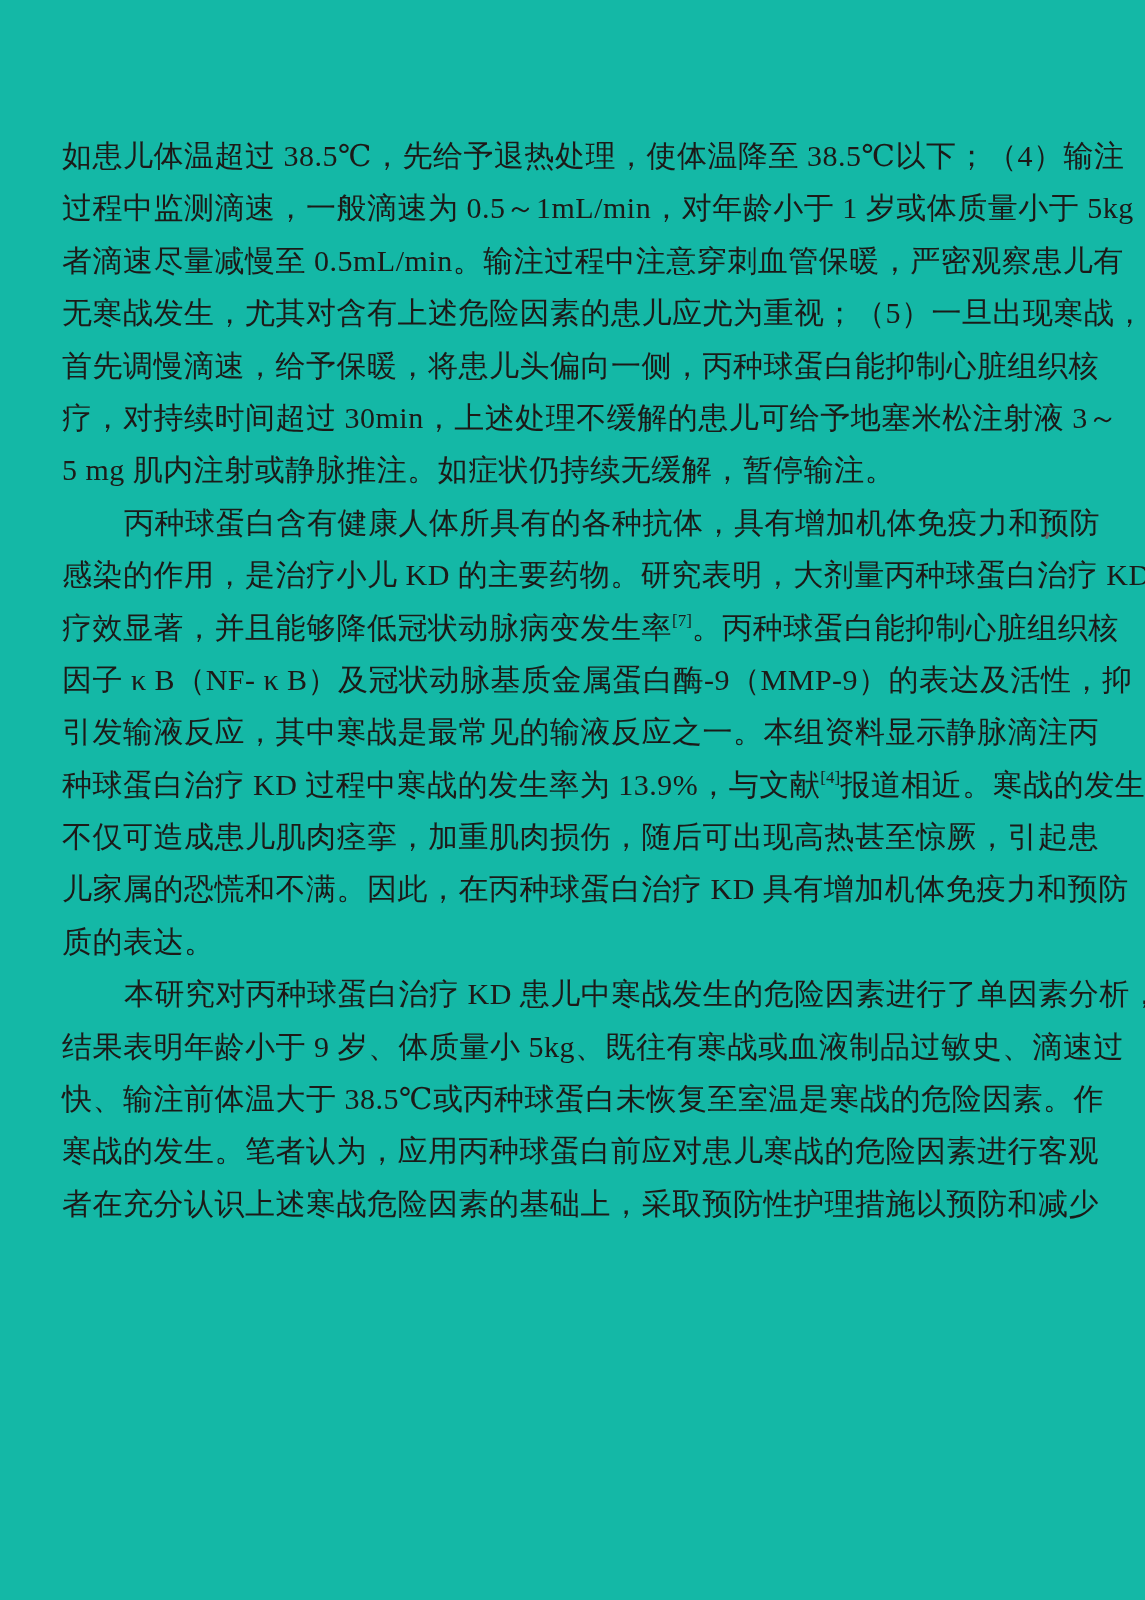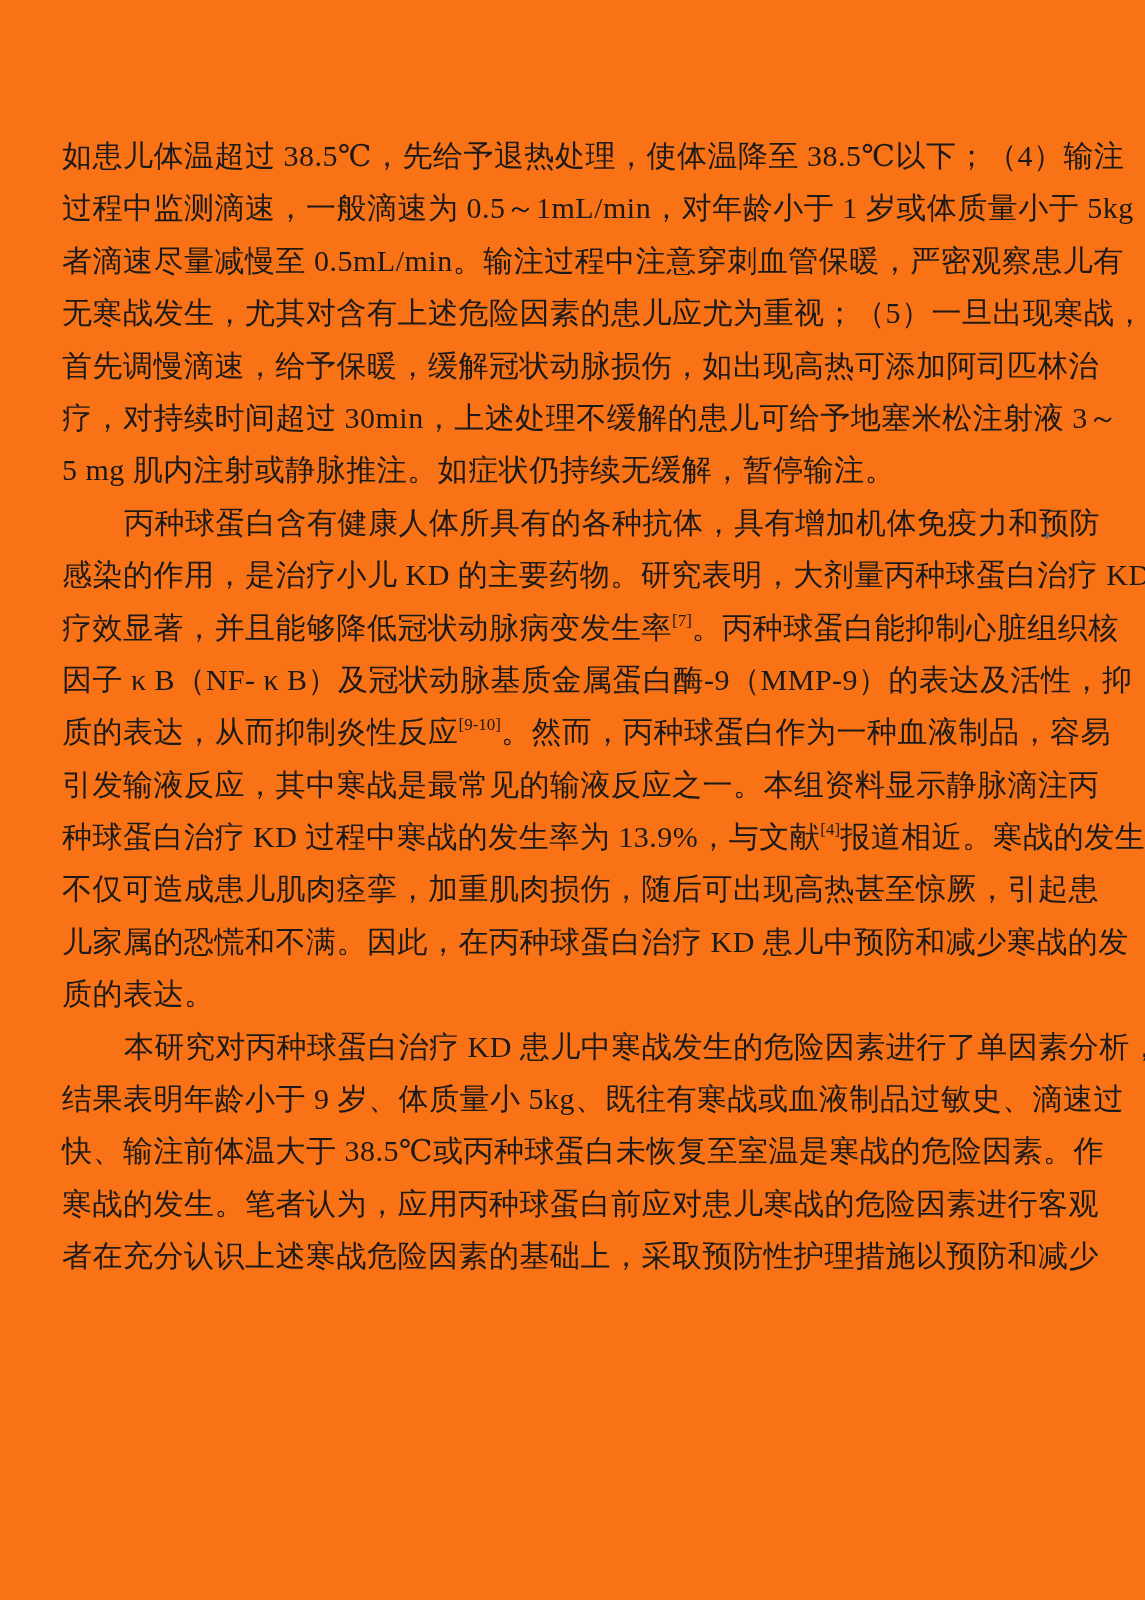--- a/index.html
+++ b/index.html
@@ -4,21 +4,21 @@
 <style>
   html, body {
     margin: 0;
     padding: 0;
     background: #fbfaf9;
   }
   .page {
     position: relative;
     width: 1145px;
     height: 1600px;
-    background: #f97316;
+    background: #14b8a6;
     overflow: hidden;
     font-family: "Liberation Serif", "DejaVu Serif", serif;
     color: #1c1a18;
   }
   .text-block {
     position: absolute;
     top: 130px;
     left: 62px;
     width: 1028px;
   }
@@ -58,32 +58,31 @@
 </style>
 </head>
 <body>
 
 <div class="page">
   <div class="text-block">
       <div class="line"><span>如患儿体温超过 38.5℃，先给予退热处理，使体温降至 38.5℃以下；（4）输注</span></div>
       <div class="line"><span>过程中监测滴速，一般滴速为 0.5～1mL/min，对年龄小于 1 岁或体质量小于 5kg</span></div>
       <div class="line"><span>者滴速尽量减慢至 0.5mL/min。输注过程中注意穿刺血管保暖，严密观察患儿有</span></div>
       <div class="line"><span>无寒战发生，尤其对含有上述危险因素的患儿应尤为重视；（5）一旦出现寒战，</span></div>
-      <div class="line"><span>首先调慢滴速，给予保暖，缓解冠状动脉损伤，如出现高热可添加阿司匹林治</span></div>
+      <div class="line"><span>首先调慢滴速，给予保暖，将患儿头偏向一侧，丙种球蛋白能抑制心脏组织核</span></div>
       <div class="line"><span>疗，对持续时间超过 30min，上述处理不缓解的患儿可给予地塞米松注射液 3～</span></div>
       <div class="line para-end"><span>5 mg 肌内注射或静脉推注。如症状仍持续无缓解，暂停输注。</span></div>
       <div class="line indent"><span>丙种球蛋白含有健康人体所具有的各种抗体，具有增加机体免疫力和预防</span></div>
       <div class="line"><span>感染的作用，是治疗小儿 KD 的主要药物。研究表明，大剂量丙种球蛋白治疗 KD</span></div>
       <div class="line"><span>疗效显著，并且能够降低冠状动脉病变发生率</span><sup>[7]</sup><span>。丙种球蛋白能抑制心脏组织核</span></div>
       <div class="line"><span>因子 κ B（NF- κ B）及冠状动脉基质金属蛋白酶-9（MMP-9）的表达及活性，抑</span></div>
-      <div class="line"><span>质的表达，从而抑制炎性反应</span><sup>[9-10]</sup><span>。然而，丙种球蛋白作为一种血液制品，容易</span></div>
       <div class="line"><span>引发输液反应，其中寒战是最常见的输液反应之一。本组资料显示静脉滴注丙</span></div>
       <div class="line"><span>种球蛋白治疗 KD 过程中寒战的发生率为 13.9%，与文献</span><sup>[4]</sup><span>报道相近。寒战的发生</span></div>
       <div class="line"><span>不仅可造成患儿肌肉痉挛，加重肌肉损伤，随后可出现高热甚至惊厥，引起患</span></div>
-      <div class="line"><span>儿家属的恐慌和不满。因此，在丙种球蛋白治疗 KD 患儿中预防和减少寒战的发</span></div>
+      <div class="line"><span>儿家属的恐慌和不满。因此，在丙种球蛋白治疗 KD 具有增加机体免疫力和预防</span></div>
       <div class="line para-end"><span>质的表达。</span></div>
       <div class="line indent"><span>本研究对丙种球蛋白治疗 KD 患儿中寒战发生的危险因素进行了单因素分析，</span></div>
       <div class="line"><span>结果表明年龄小于 9 岁、体质量小 5kg、既往有寒战或血液制品过敏史、滴速过</span></div>
       <div class="line"><span>快、输注前体温大于 38.5℃或丙种球蛋白未恢复至室温是寒战的危险因素。作</span></div>
       <div class="line"><span>寒战的发生。笔者认为，应用丙种球蛋白前应对患儿寒战的危险因素进行客观</span></div>
       <div class="line"><span>者在充分认识上述寒战危险因素的基础上，采取预防性护理措施以预防和减少</span></div>
     </div>
   <div class="speck"></div>
 </div>
 

